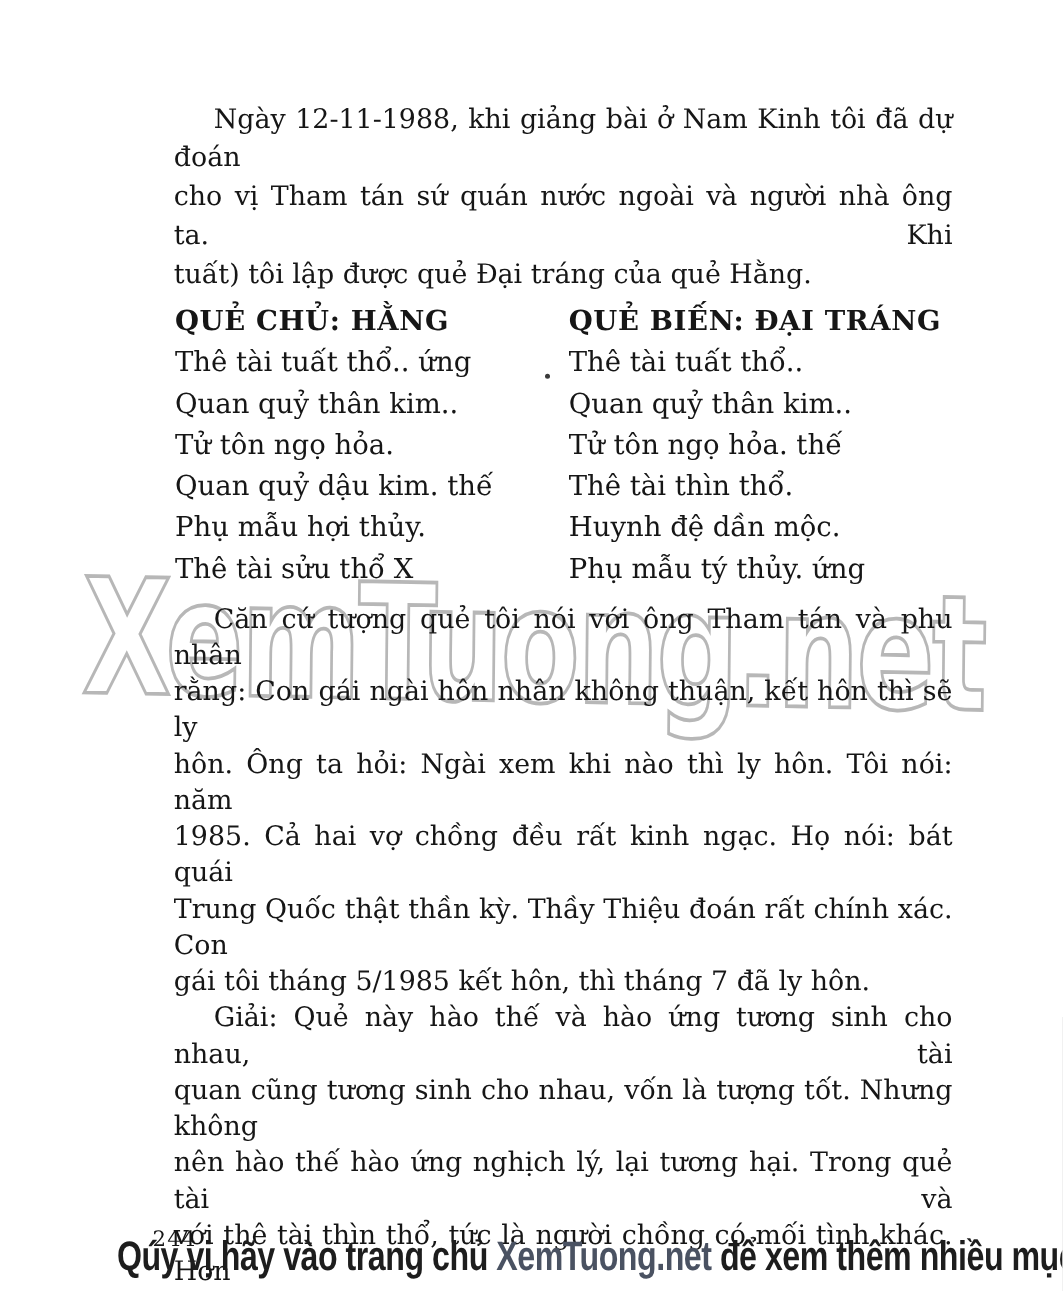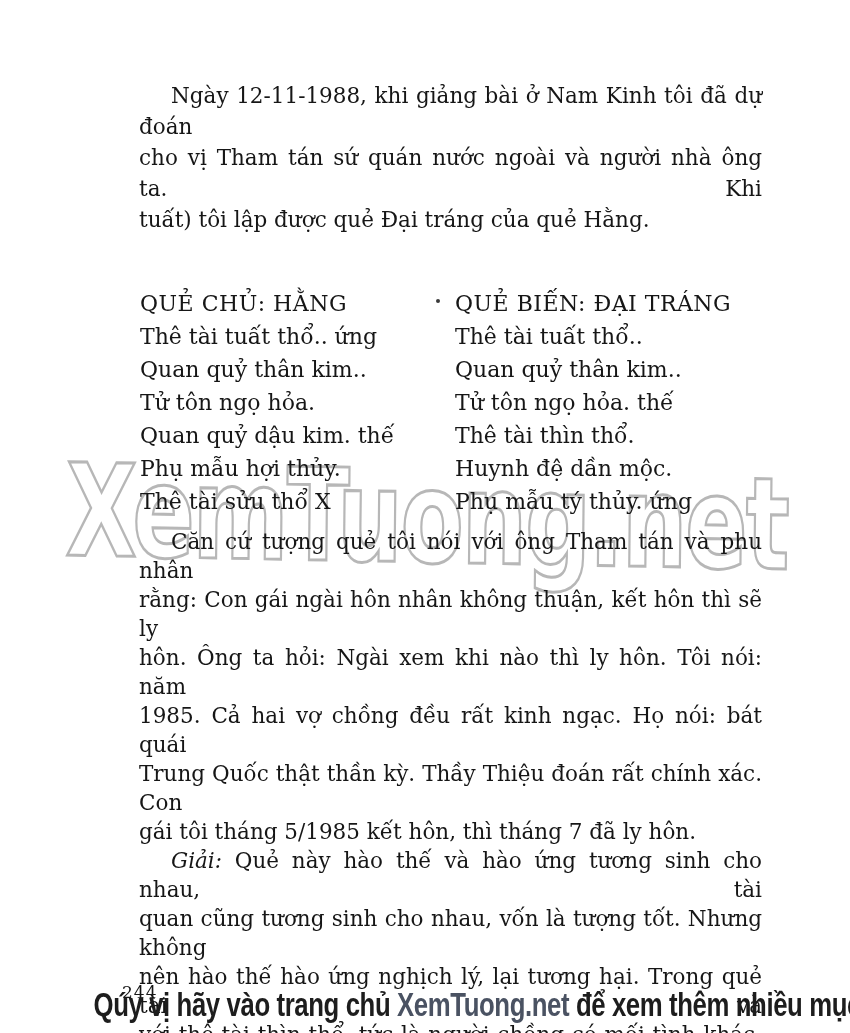--- a/index.html
+++ b/index.html
@@ -38,37 +38,36 @@
   .line{
     line-height:29px;
     text-align:justify;
     text-align-last:justify;
     white-space:normal;
     margin-left:31px;
   }
   .p1 .line{line-height:31px;}
   .line.last{text-align-last:left;}
   .line.indent{text-indent:32px;}
-  .italic{font-style:italic;}
+  .italic{}
   .para{margin:0;}
   .p2{margin-top:9px;}
   .giai{margin-top:0px;}
   
   .hex{
     margin-top:6px;
     padding-left:32px;
     display:grid;
     grid-template-columns:315px 1fr;
     font-size:22px;
   }
   .hex-title{
-    font-weight:normal;
+    font-weight:bold;
     line-height:33px;
     letter-spacing:0.5px;
-    margin-top:46px;
   }
   .hex-row{line-height:33px;}
   
   .pagenum{
     position:absolute;
     left:122px;top:982px;
     font-size:17px;
     z-index:1;
     letter-spacing:1px;
   }

